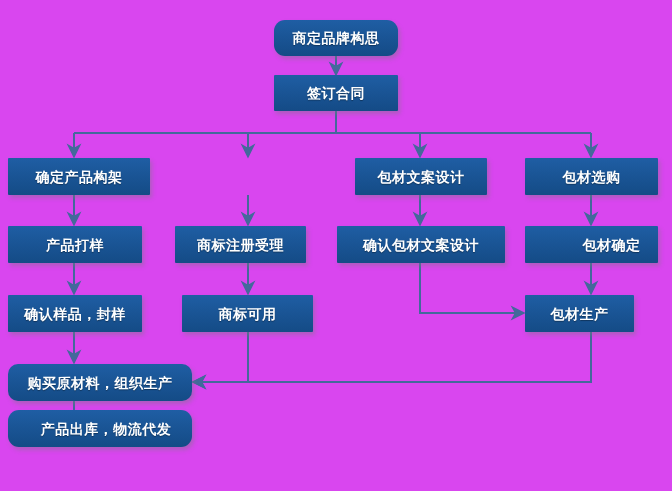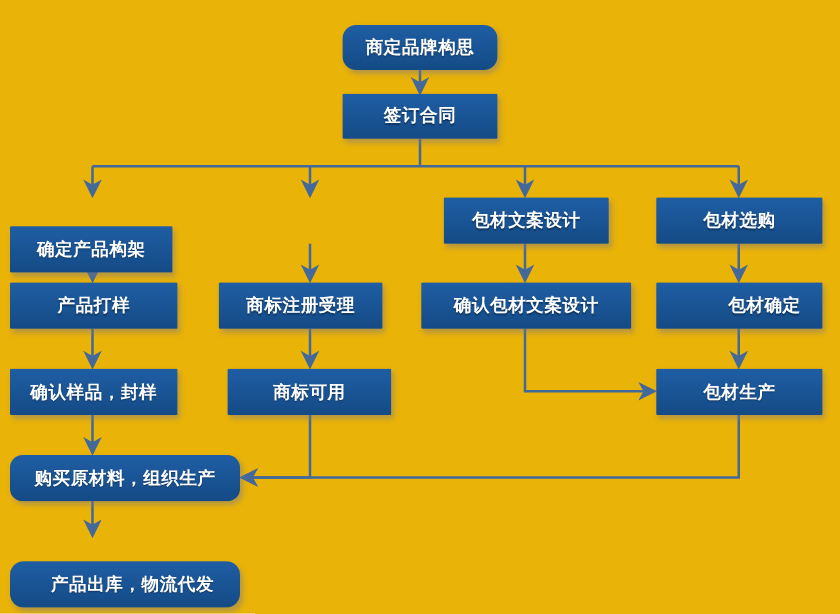--- a/index.html
+++ b/index.html
@@ -7,21 +7,21 @@
     padding: 0;
     background: #ffffff;
   }
   body {
     font-family: "DejaVu Sans", "Liberation Sans", sans-serif;
   }
   #chart-root {
     position: relative;
     width: 672px;
     height: 491px;
-    background: #eab308;
+    background: #d946ef;
     overflow: hidden;
   }
   #edges-layer {
     position: absolute;
     left: 0;
     top: 0;
     width: 672px;
     height: 491px;
   }
   #nodes-layer {
@@ -101,21 +101,21 @@
     </g>
   </svg>
 
   <div id="nodes-layer">
     <div class="node rounded" style="left:274px; top:20px; width:124px; height:36px;">
       <span>商定品牌构思</span>
     </div>
     <div class="node sq" style="left:274px; top:75px; width:124px; height:36px;">
       <span>签订合同</span>
     </div>
-    <div class="node sq" style="left:8px; top:158px; width:130px; height:37px;margin-top:23px;">
+    <div class="node sq" style="left:8px; top:158px; width:142px; height:37px;">
       <span>确定产品构架</span>
     </div>
     <div class="node sq" style="left:355px; top:158px; width:132px; height:37px;">
       <span>包材文案设计</span>
     </div>
     <div class="node sq" style="left:525px; top:158px; width:133px; height:37px;">
       <span>包材选购</span>
     </div>
     <div class="node sq" style="left:8px; top:226px; width:134px; height:37px;">
       <span>产品打样</span>
@@ -128,24 +128,24 @@
     </div>
     <div class="node sq" style="left:525px; top:226px; width:133px; height:37px;padding-left:40px;">
       <span>包材确定</span>
     </div>
     <div class="node sq" style="left:8px; top:295px; width:134px; height:37px;">
       <span>确认样品，封样</span>
     </div>
     <div class="node sq" style="left:182px; top:295px; width:131px; height:37px;">
       <span>商标可用</span>
     </div>
-    <div class="node sq" style="left:525px; top:295px; width:133px; height:37px;">
+    <div class="node sq" style="left:525px; top:295px; width:109px; height:37px;">
       <span>包材生产</span>
     </div>
     <div class="node sq" style="left:8px; top:364px; width:184px; height:37px;border-radius:10px;">
       <span>购买原材料，组织生产</span>
     </div>
-    <div class="node rounded" style="left:8px; top:449px; width:184px; height:37px;padding-left:12px;">
+    <div class="node rounded" style="left:8px; top:410px; width:184px; height:37px;padding-left:12px;">
       <span>产品出库，物流代发</span>
     </div>
   </div>
 
 </div>
 
 </body></html>

